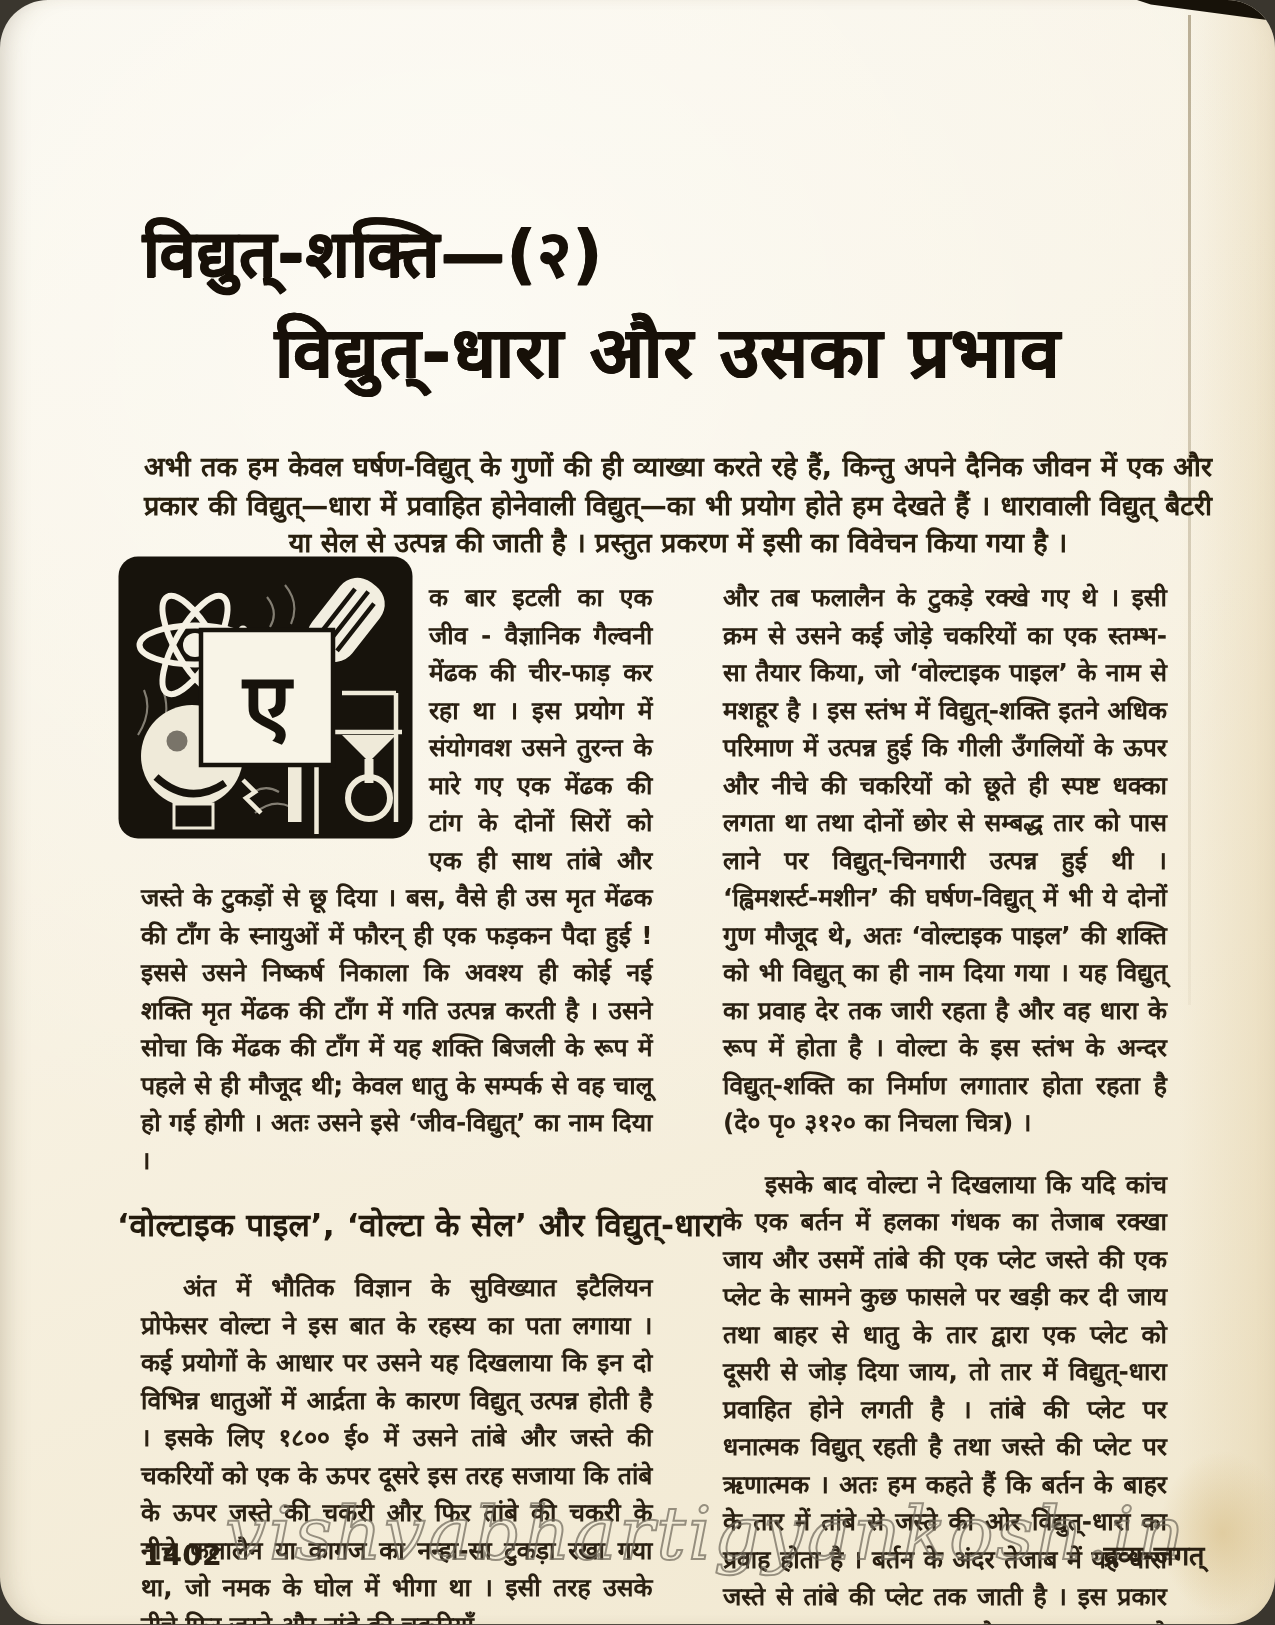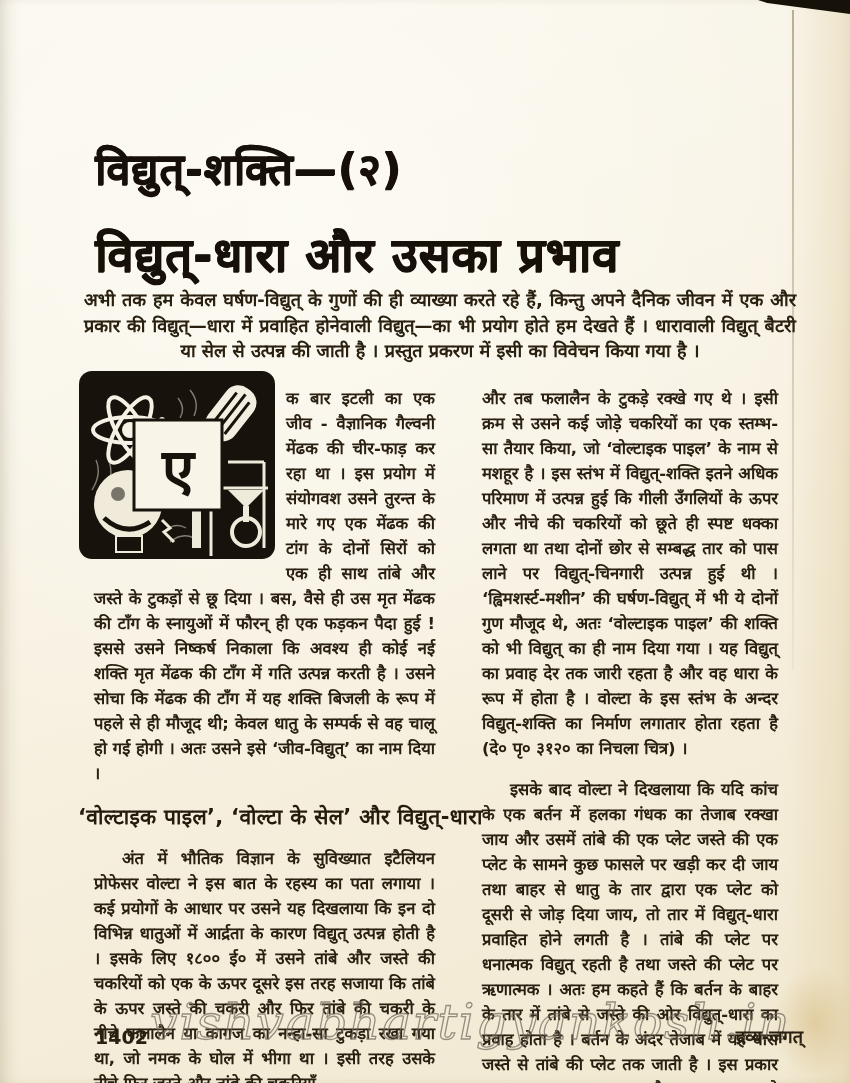--- a/index.html
+++ b/index.html
@@ -8,20 +8,21 @@
     width: 850px;
     height: 1083px;
     margin: 0 auto;
     background:
       radial-gradient(ellipse 120% 90% at 35% 20%, rgba(255,255,252,0.55), rgba(255,255,252,0) 60%),
       linear-gradient(158deg, #faf7ee 0%, #f7f1e1 50%, #f1e8d0 100%);
     font-family: "DejaVu Sans", sans-serif;
     color: #261c10;
     overflow: hidden;
     box-shadow: inset 14px 0 18px -12px rgba(90,70,40,0.25), inset -6px 0 14px -8px rgba(120,95,50,0.18);
+    border-radius: 32px;
   }
   .edge-tint {
     position: absolute; top: 0; right: 0; width: 64px; height: 100%;
     background: linear-gradient(to right, rgba(216,192,140,0) 0%, rgba(216,192,140,0.28) 85%);
     pointer-events: none;
   }
   .corner-wedge {
     position: absolute; top: 0; right: 0; width: 92px; height: 14px;
     background: #171209;
     clip-path: polygon(0 0, 100% 0, 100% 100%, 10% 22%);
@@ -34,25 +35,26 @@
     position: absolute; right: -8px; bottom: 6px; width: 86px; height: 110px;
     background: radial-gradient(ellipse at center, rgba(213,186,128,0.55), rgba(213,186,128,0) 70%);
     pointer-events: none;
   }
   .title-block { position: absolute; top: 138px; left: 95px; right: 55px; }
   .title-line1 {
     font-size: 43px; font-weight: 900; color: #171008; letter-spacing: 1px;
     text-shadow: 0.8px 0 0 #171008, 0 0.5px 0 #171008;
   }
   .title-line2 {
-    font-size: 47px; font-weight: 900; color: #171008; letter-spacing: 1px; margin-top: 24px;
+    font-size: 47px; font-weight: 900; color: #171008; letter-spacing: 1px; margin-top: 4px;
     text-shadow: 0.9px 0 0 #171008, 0 0.5px 0 #171008;
+    text-align: center;
   }
   .intro {
-    position: absolute; top: 283px; left: 80px; width: 712px; margin: 4px;
+    position: absolute; top: 283px; left: 80px; width: 712px; margin: 16px;
     font-size: 18px; line-height: 25.5px; font-weight: 700;
     text-align: justify; text-align-last: center; color: #29200f;
   }
   .columns {
     position: absolute; top: 370px; left: 78px; width: 716px;
     display: flex; gap: 15px;
   }
   .col-left { width: 373px; }
   .col-right { width: 328px; }
   .body-text {

